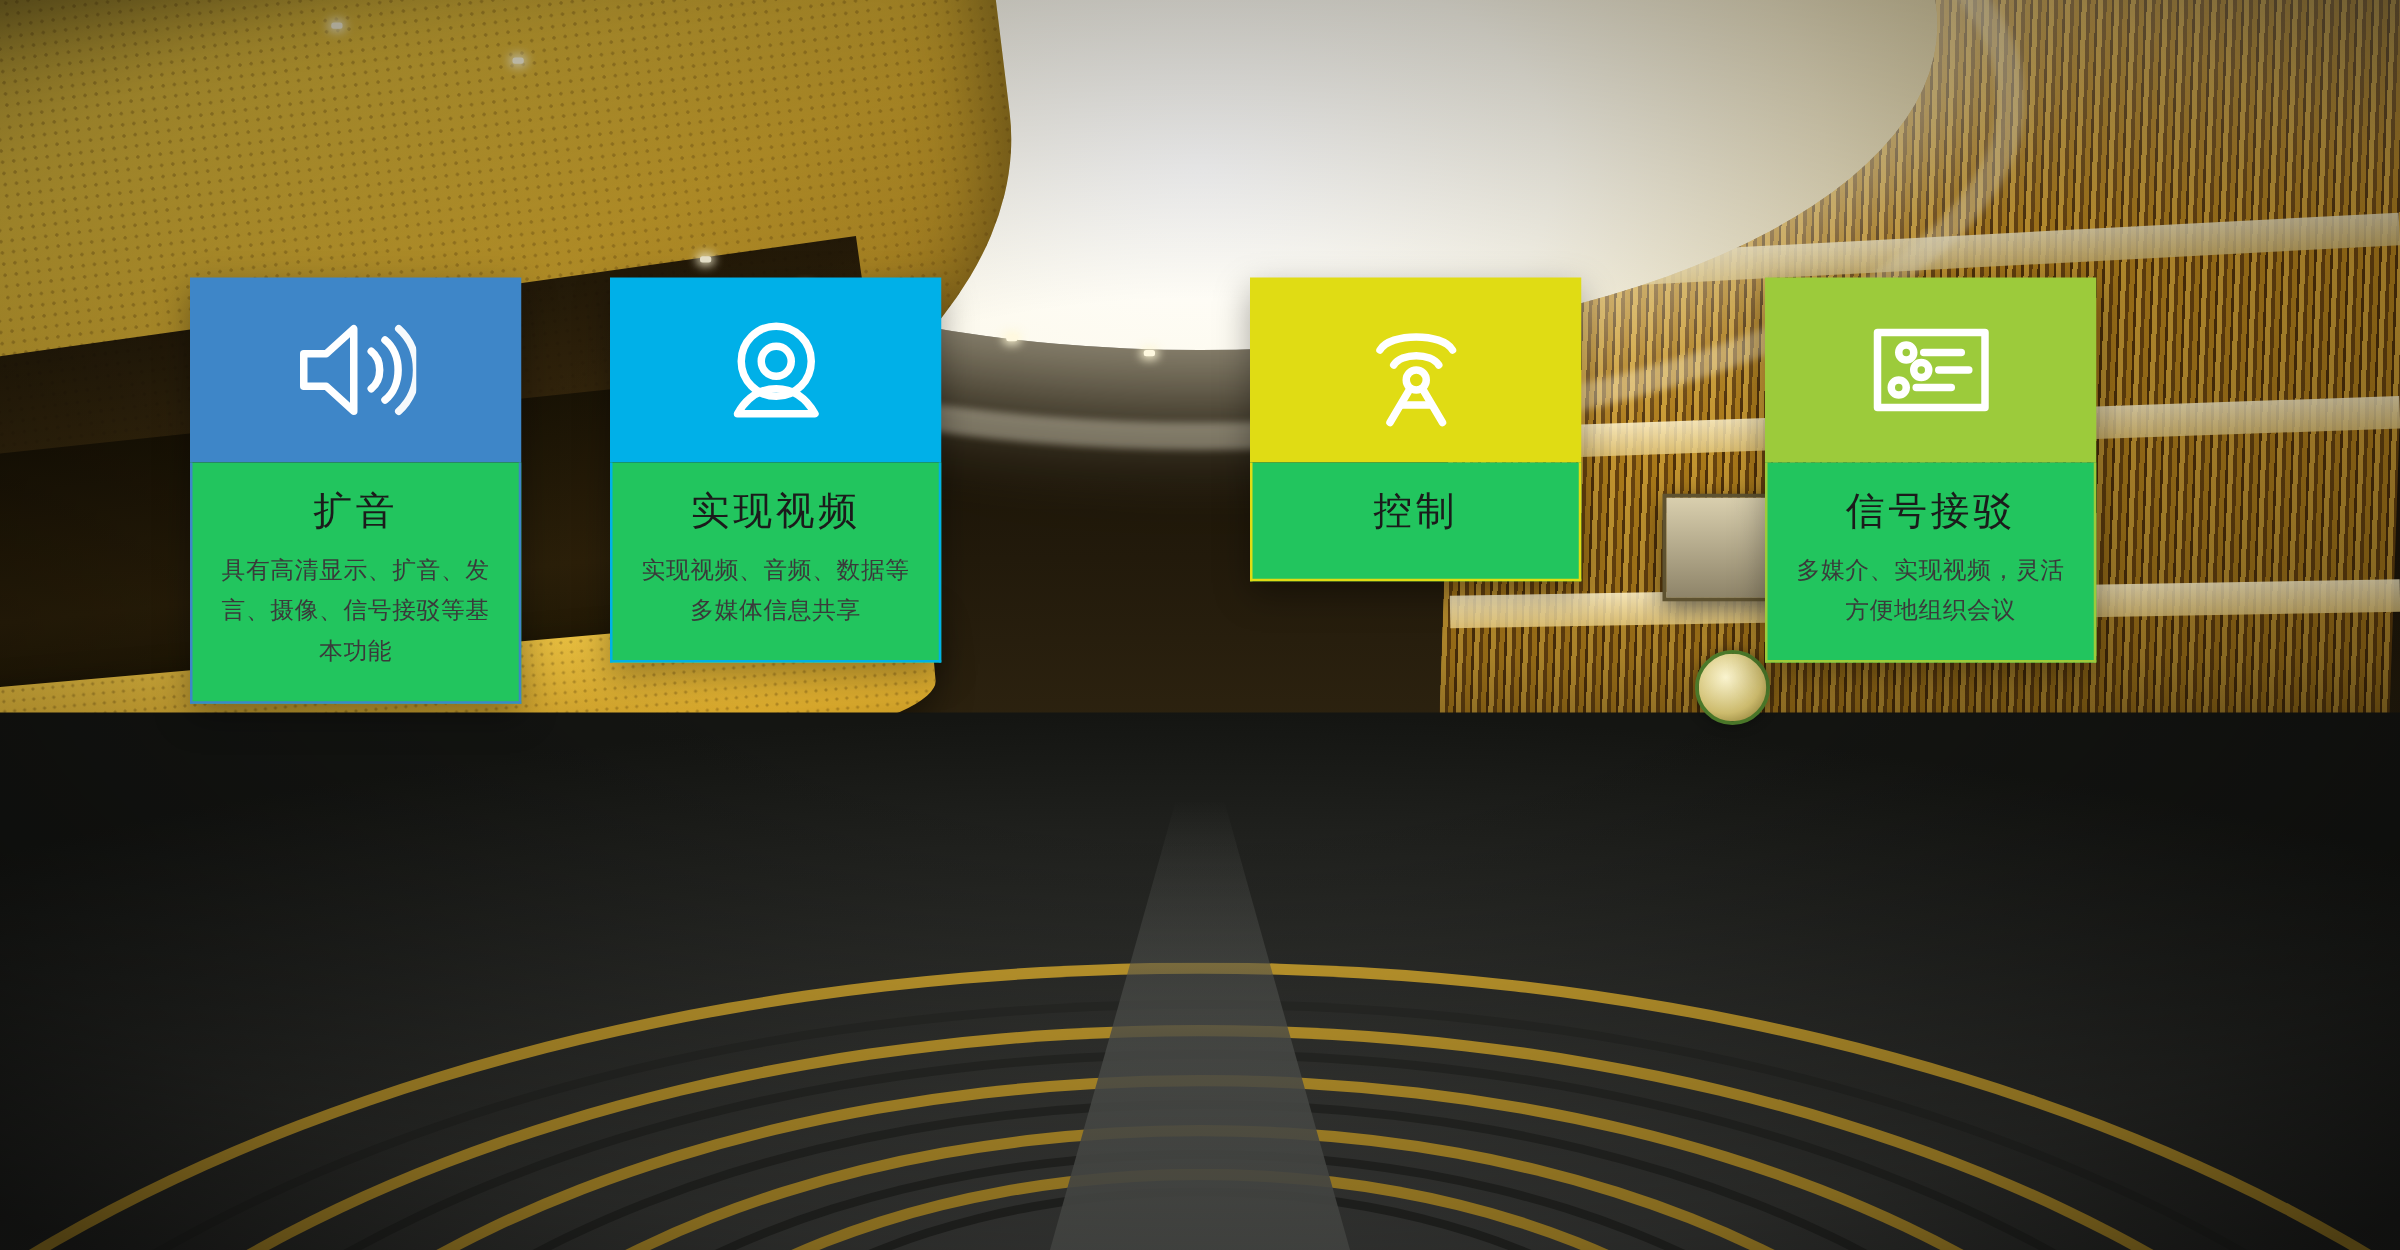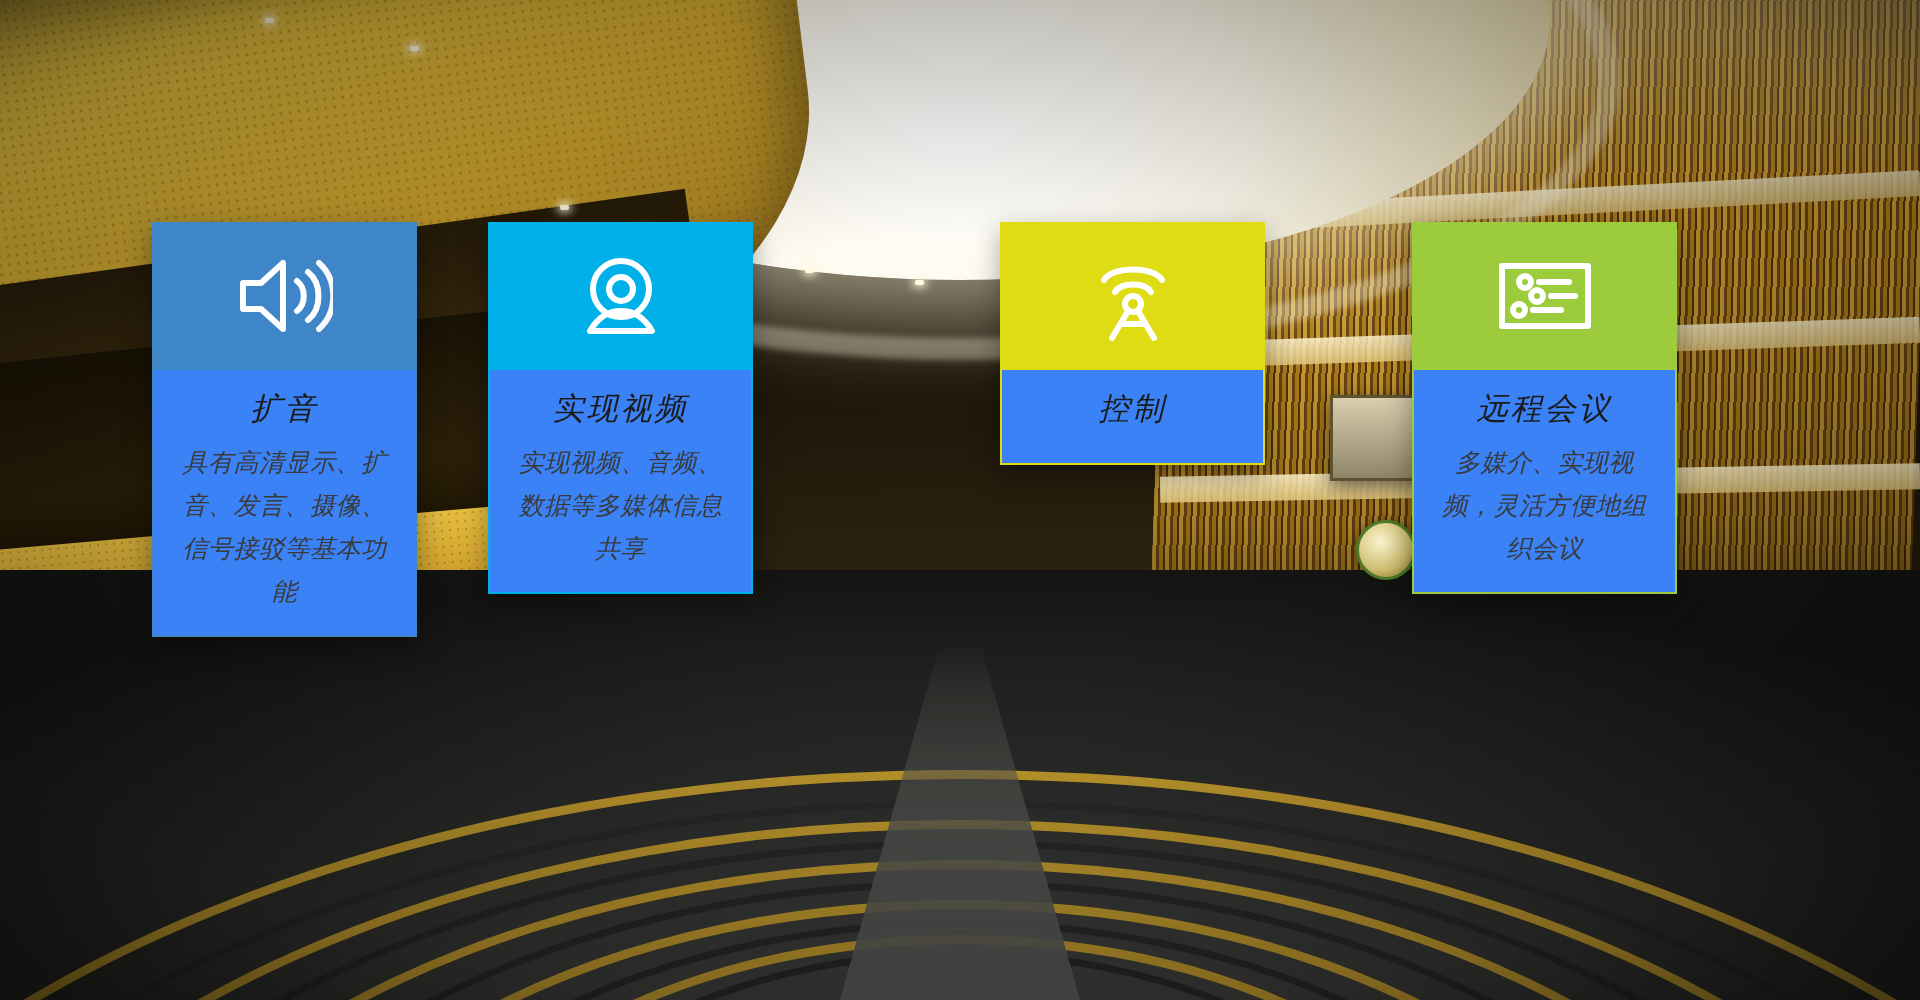--- a/index.html
+++ b/index.html
@@ -191,37 +191,36 @@
     position:absolute;
     width: 265px;
     display:flex; flex-direction:column;
     box-shadow: 0 10px 26px rgba(0,0,0,.35);
   }
   .card-head {
     height: 148px;
     display:flex; align-items:center; justify-content:center;
   }
   .card-body {
-    background:#3b82f6;
+    background:#22c55e;
     padding: 20px 18px 22px;
     text-align:center;
     border-top: none;
-    font-style: italic;
   }
   .card-title {
     font-size: 31px;
     line-height: 1.25;
     color: #1b1b1b;
     letter-spacing: 3px;
     font-weight: 400;
     margin-bottom: 12px;
     white-space: nowrap;
   }
   .card-desc {
-    font-size: 25px;
+    font-size: 19px;
     line-height: 1.72;
     color: #3a3a3a;
     letter-spacing: .5px;
     font-weight: 400;
   }
   .card svg { display:block; }
 
   
   .card.c1 .card-body { border: 2px solid #3e86c8; border-top:0; }
   .card.c2 .card-body { border: 2px solid #00b0e8; border-top:0; }
@@ -357,19 +356,19 @@
             <circle cx="28" cy="21" r="6"></circle>
             <path d="M42 21 H72"></path>
             <circle cx="40" cy="35" r="6"></circle>
             <path d="M54 35 H78"></path>
             <circle cx="22" cy="49" r="6"></circle>
             <path d="M36 49 H64"></path>
           </svg>
         </span>
       </div>
       <div class="card-body">
-        <div class="card-title">远程会议</div>
+        <div class="card-title">信号接驳</div>
         <div class="card-desc">多媒介、实现视频，灵活方便地组织会议</div>
       </div>
     </div>
 
   </div>
 </div>
 
 </body></html>

